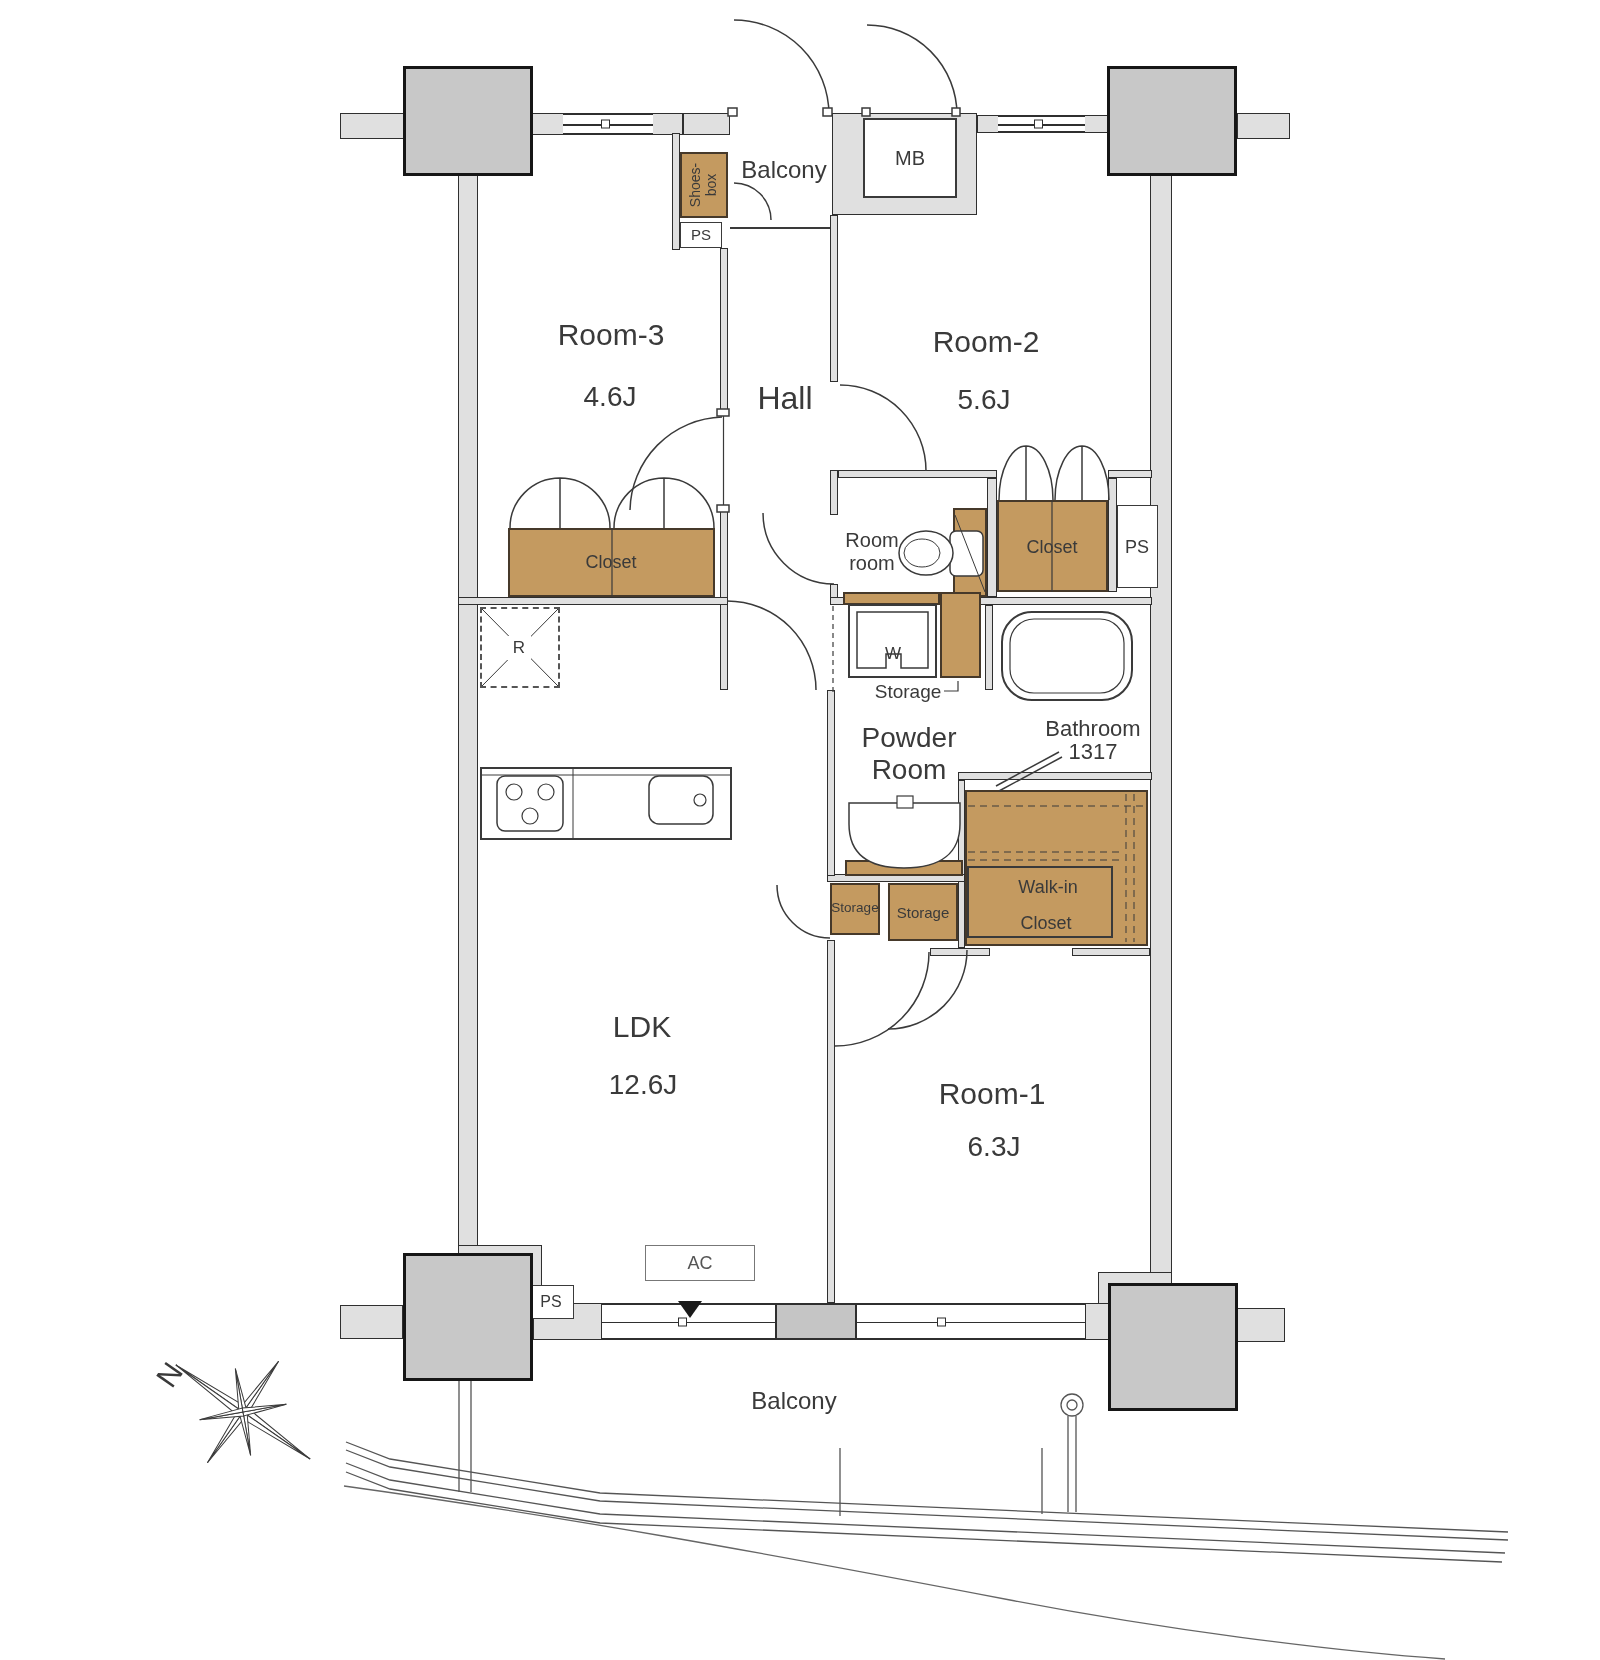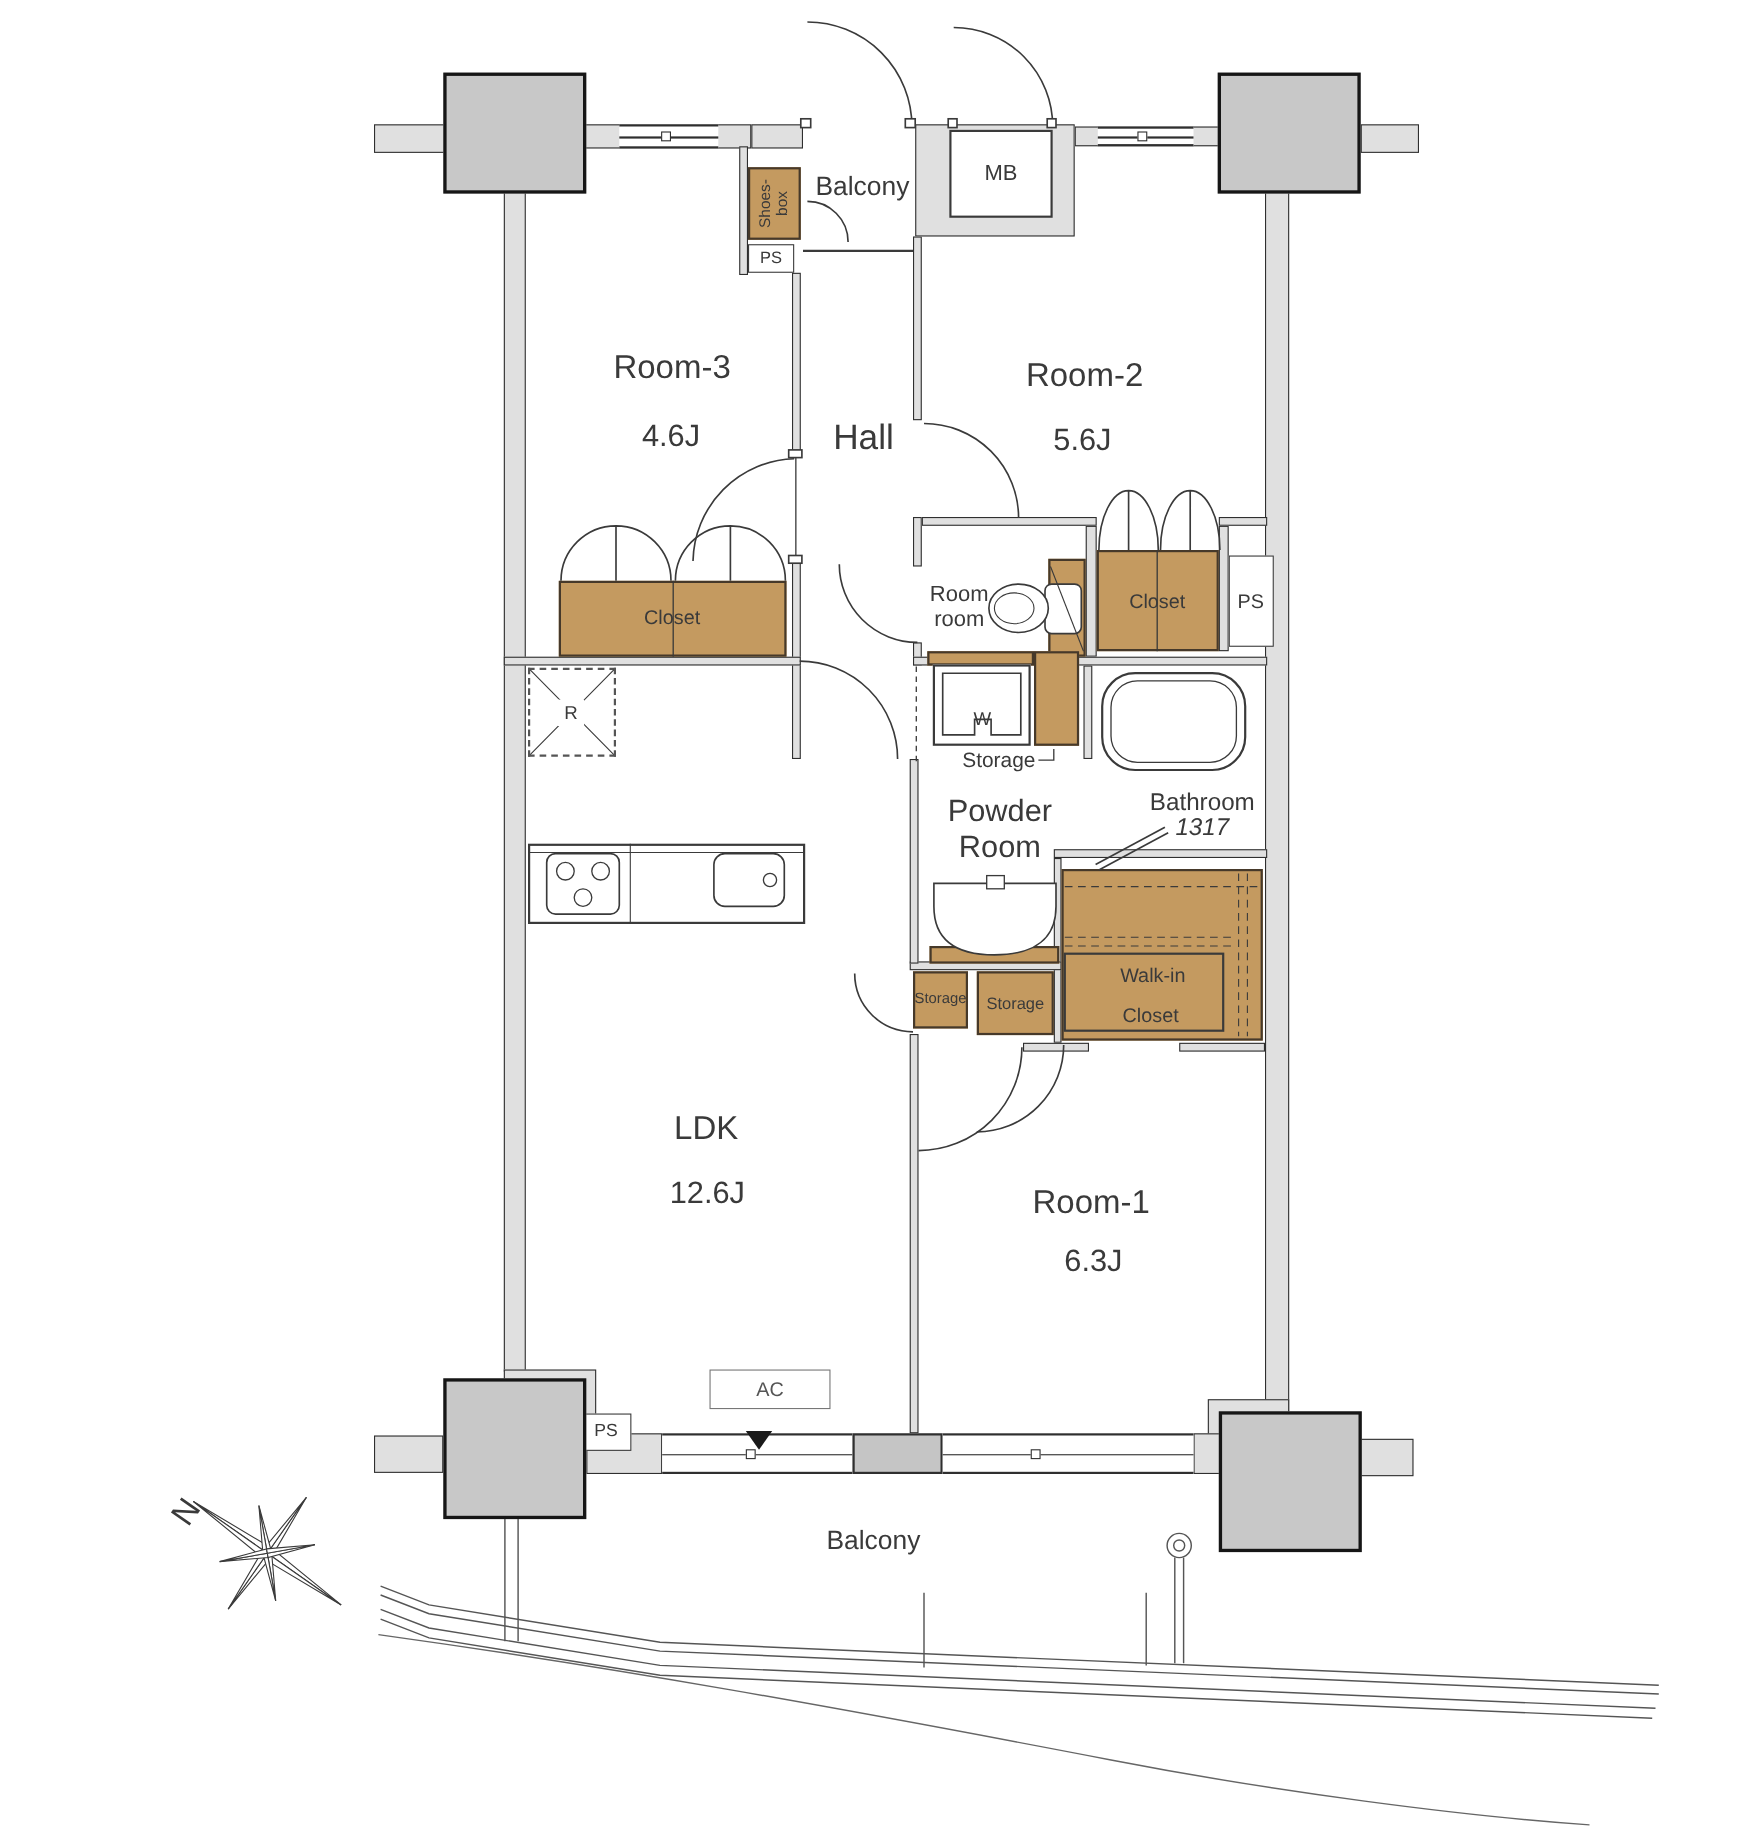--- a/index.html
+++ b/index.html
@@ -236,21 +236,21 @@
   <div class="lbl" style="left:986px;top:342px;font-size:30px;">Room-2</div>
   <div class="lbl" style="left:984px;top:400px;font-size:28px;">5.6J</div>
   <div class="lbl" style="left:872px;top:552px;font-size:20px;">
     <span>Room</span><br>
     <span>room</span>
   </div>
   <div class="lbl" style="left:611px;top:562px;font-size:18px;">Closet</div>
   <div class="lbl" style="left:1052px;top:547px;font-size:18px;">Closet</div>
   <div class="lbl" style="left:1137px;top:547px;font-size:18px;">PS</div>
   <div class="lbl" style="left:1093px;top:729px;font-size:22px;">Bathroom</div>
-  <div class="lbl" style="left:1093px;top:752px;font-size:22px;font-style:italic;">1317</div>
+  <div class="lbl" style="left:1093px;top:752px;font-size:22px;">1317</div>
   <div class="lbl" style="left:893px;top:654px;font-size:17px;">W</div>
   <div class="lbl" style="left:908px;top:692px;font-size:19px;">Storage</div>
   <div class="lbl" style="left:909px;top:754px;font-size:28px;">
     <span>Powder</span><br>
     <span>Room</span>
   </div>
   <div class="lbl" style="left:1048px;top:887px;font-size:18px;">Walk-in</div>
   <div class="lbl" style="left:1046px;top:923px;font-size:18px;">Closet</div>
   <div class="lbl" style="left:855px;top:908px;font-size:13.5px;">Storage</div>
   <div class="lbl" style="left:923px;top:913px;font-size:15px;">Storage</div>

